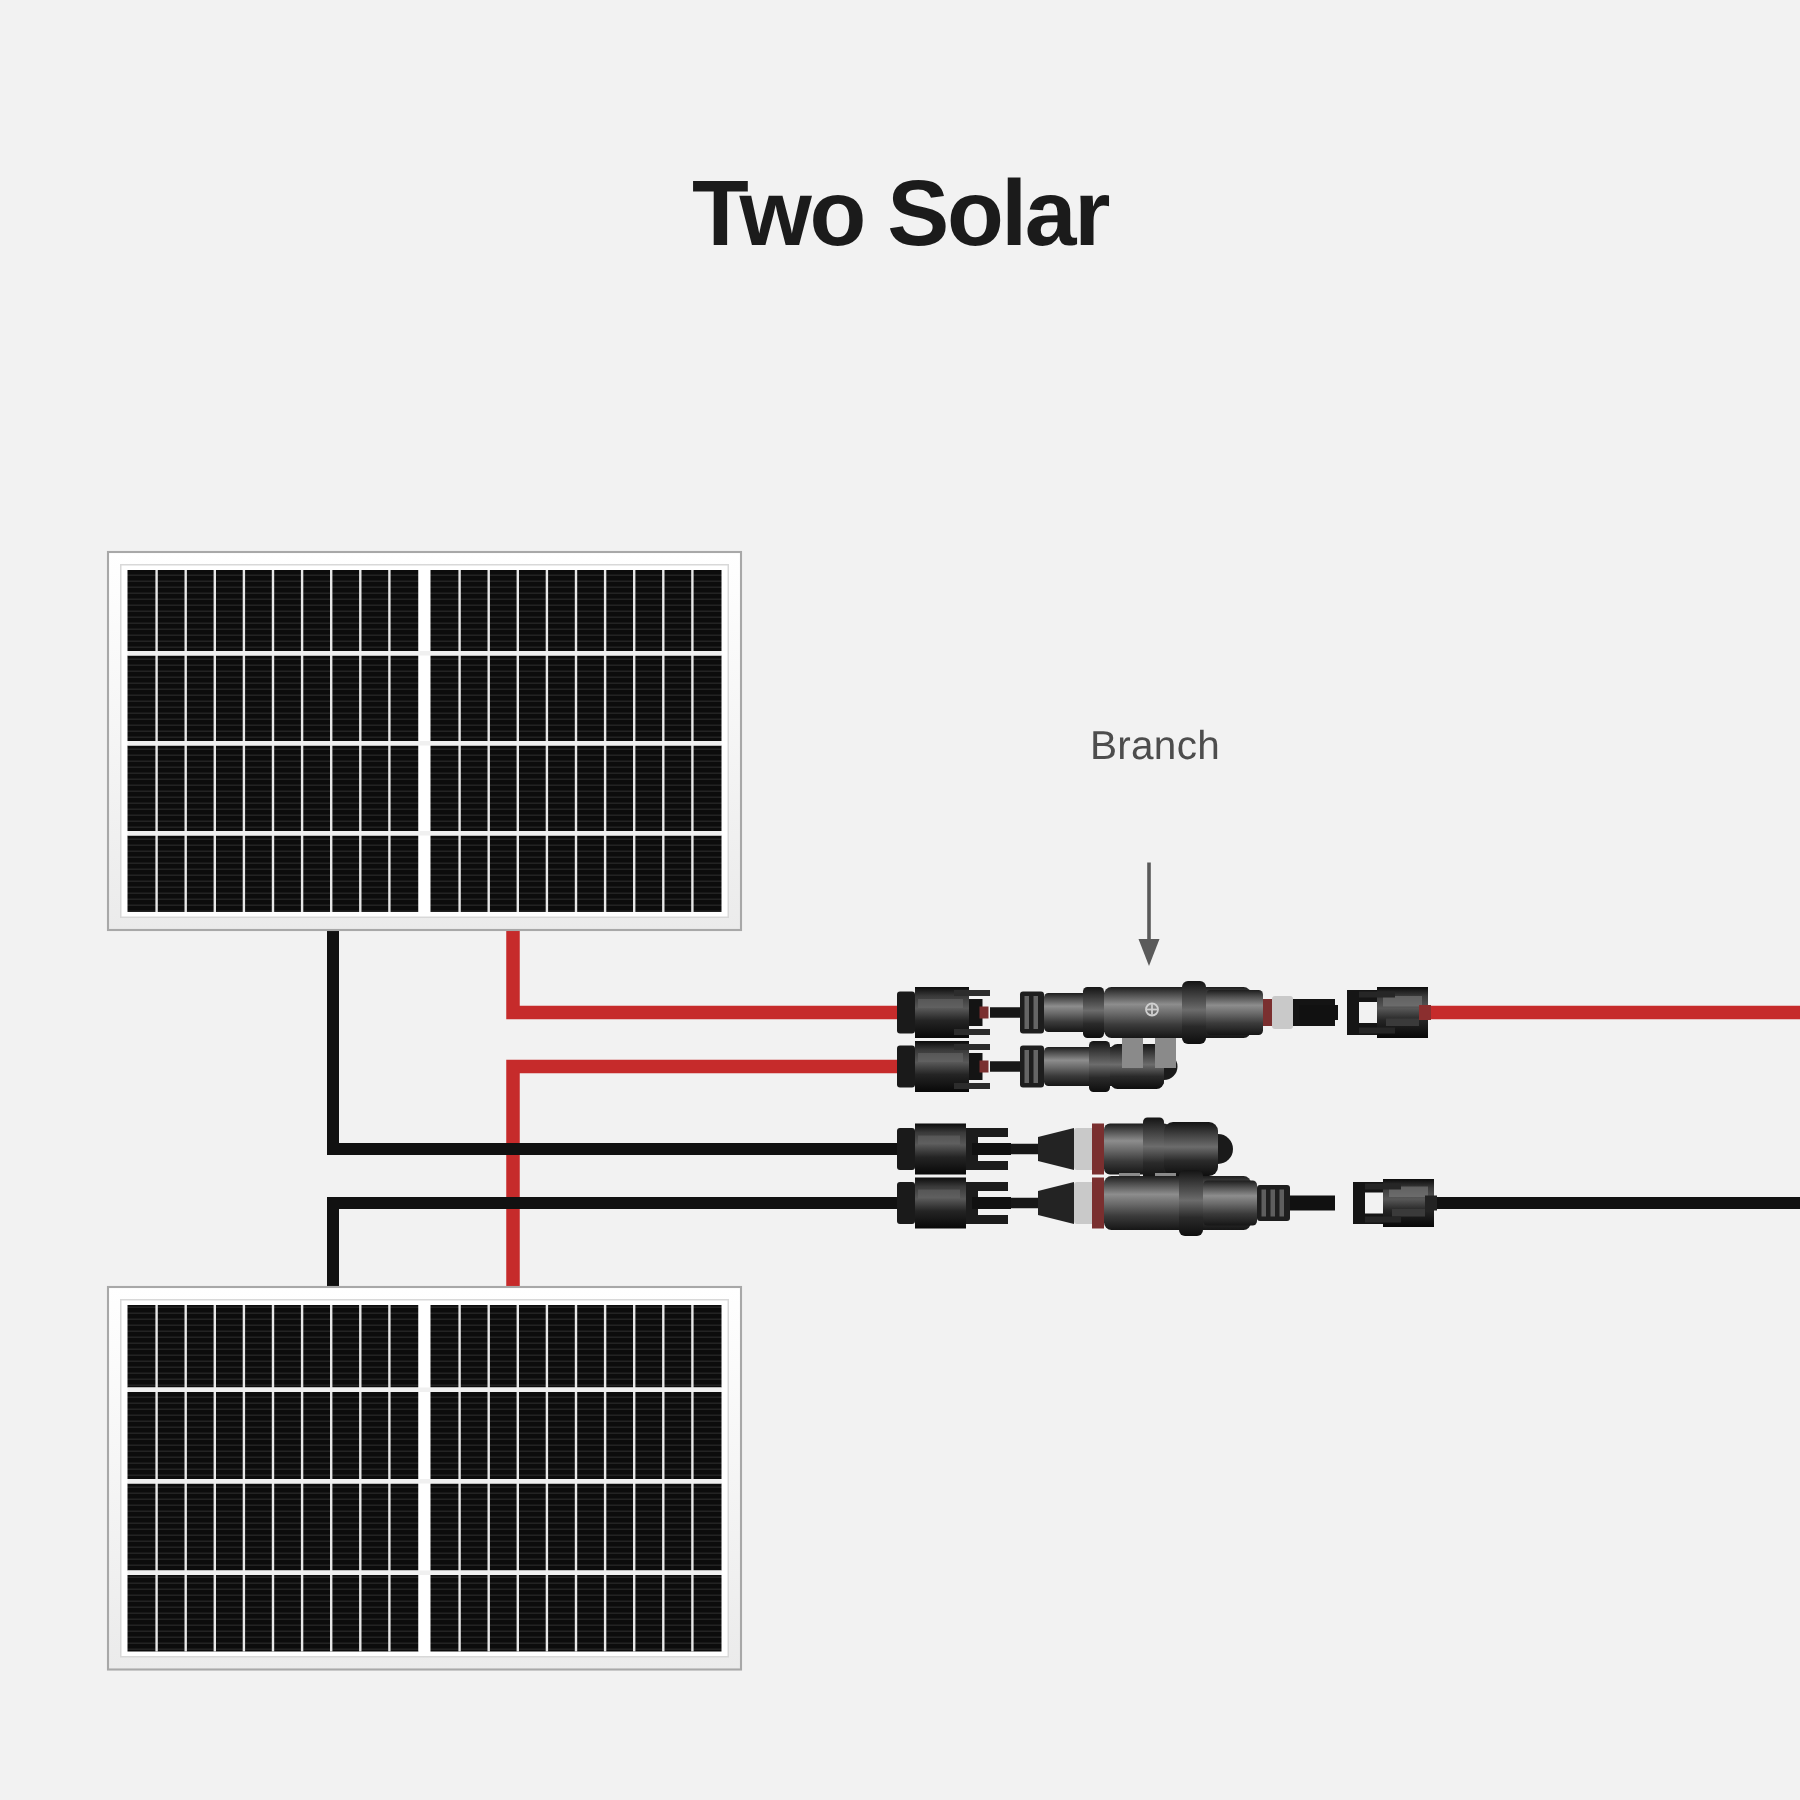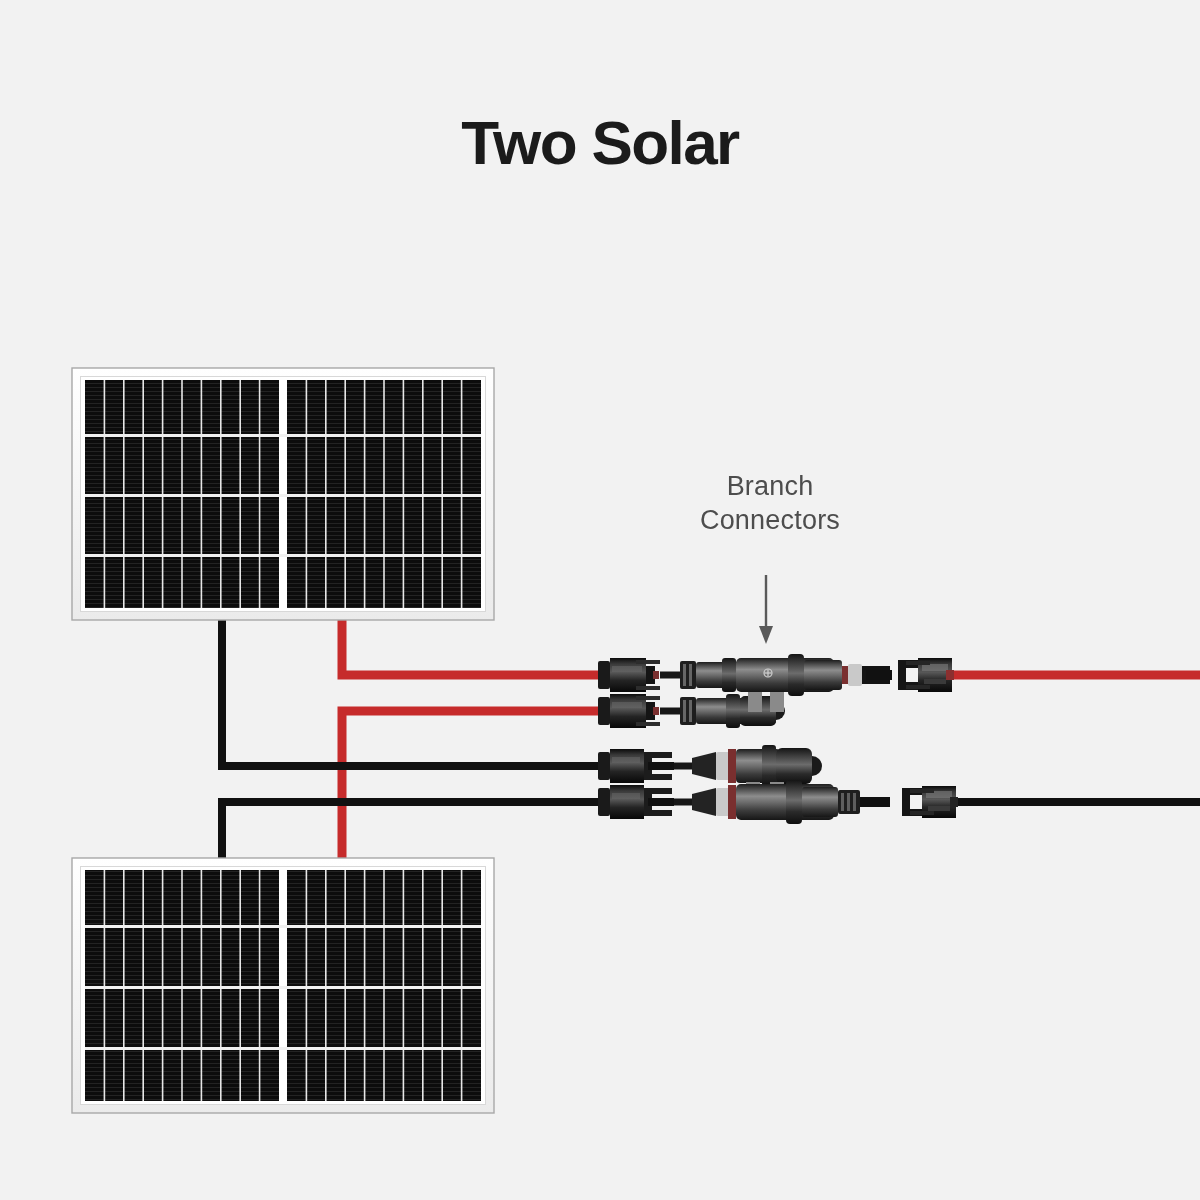--- a/index.html
+++ b/index.html
@@ -41,21 +41,21 @@
     font-family: "Liberation Sans", sans-serif;
     font-weight: bold;
     font-size: 62px;
     line-height: 78px;
     letter-spacing: -1.6px;
     color: #1b1b1b;
   }
   .callout-block {
     position: absolute;
     left: 620px;
-    top: 469px;
+    top: 480px;
     width: 300px;
     text-align: center;
     pointer-events: none;
   }
   .callout-line {
     display: block;
     font-family: "Liberation Sans", sans-serif;
     font-weight: normal;
     font-size: 27px;
     line-height: 34px;
@@ -369,16 +369,15 @@
     </g>
 
   </svg>
 
   <div class="title-block">
     <span class="title-line">Two Solar</span>
   </div>
 
   <div class="callout-block">
     <span class="callout-line">Branch</span>
-    <span class="callout-line">Connectors</span>
   </div>
 
 </div>
 
 </body></html>

